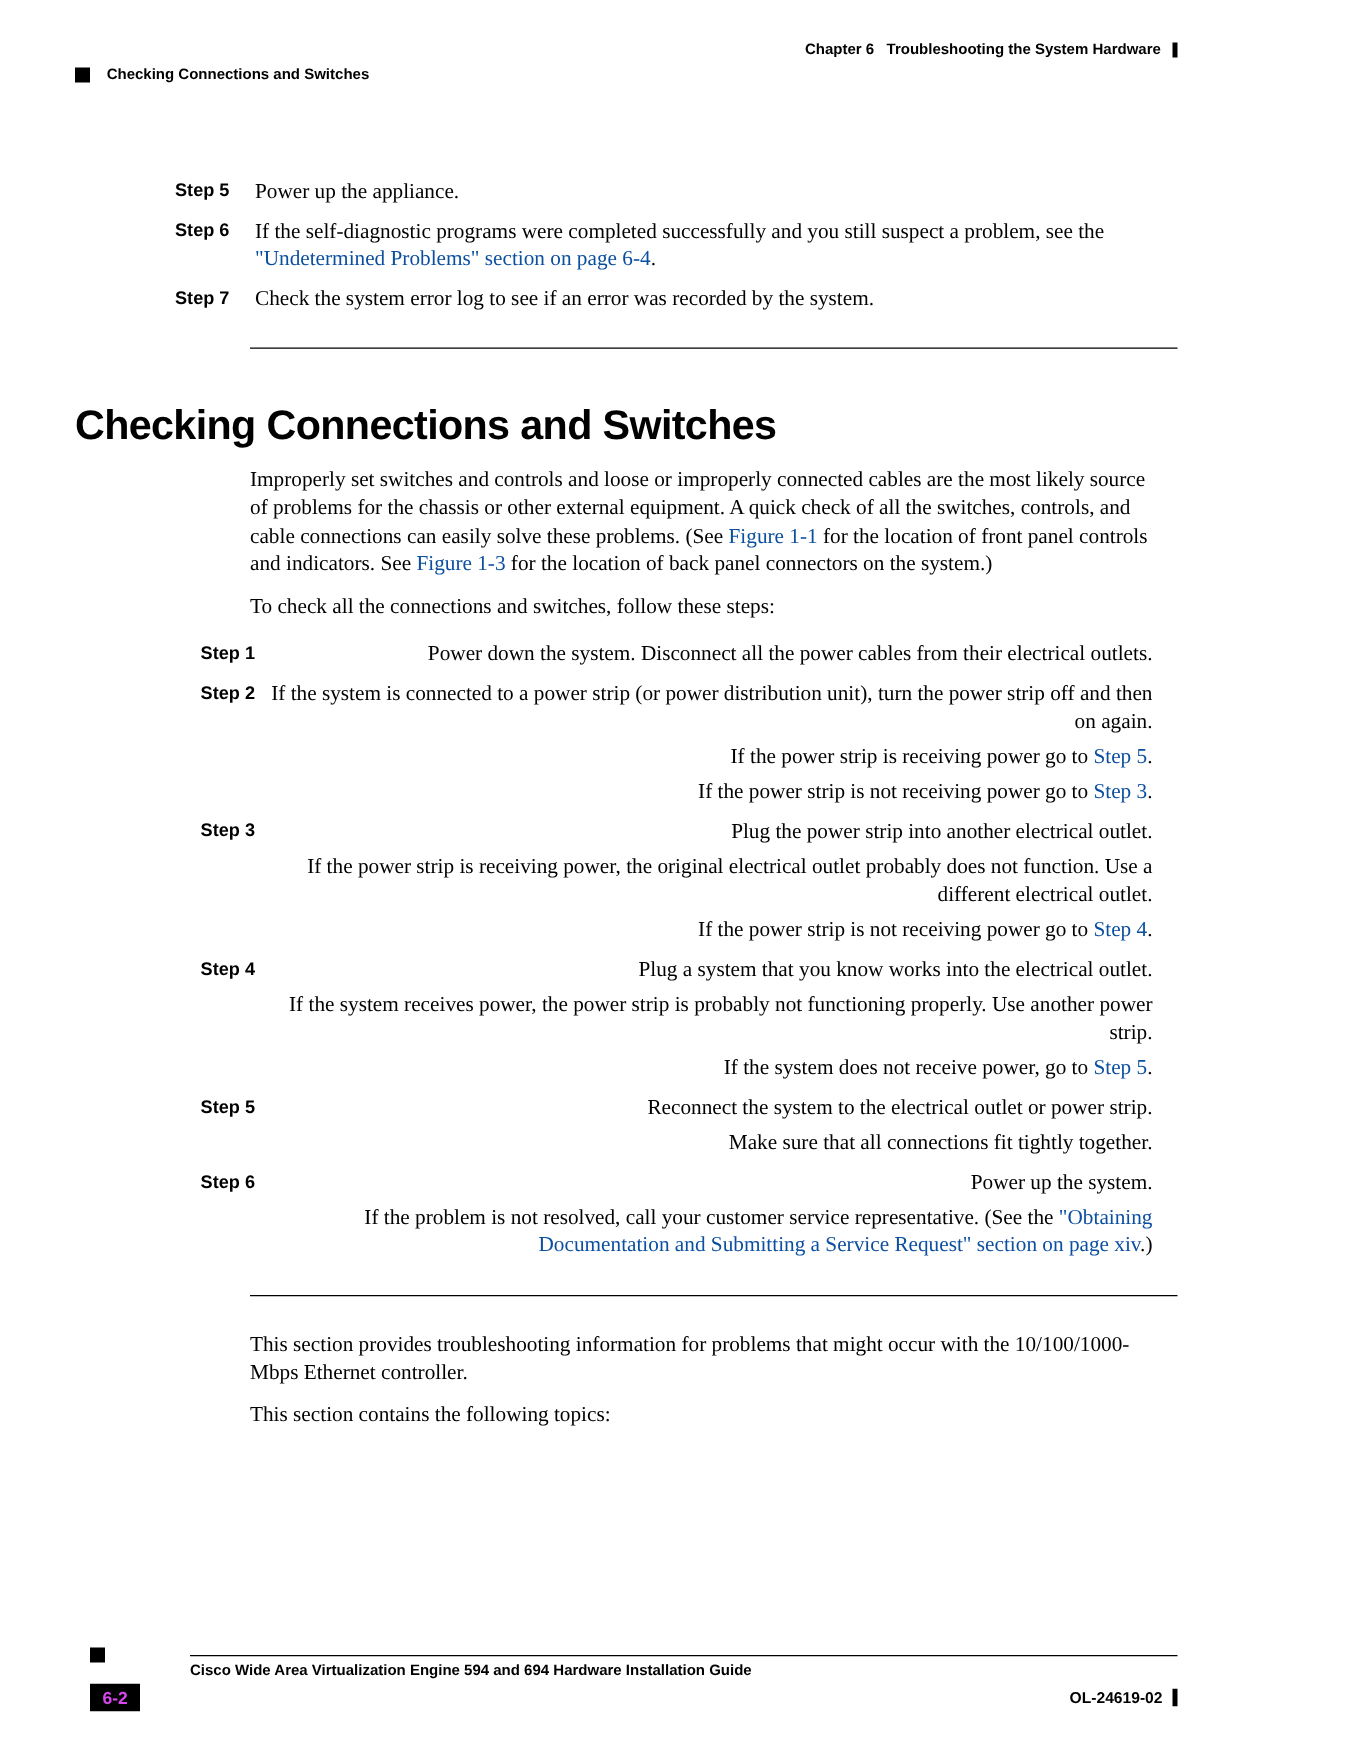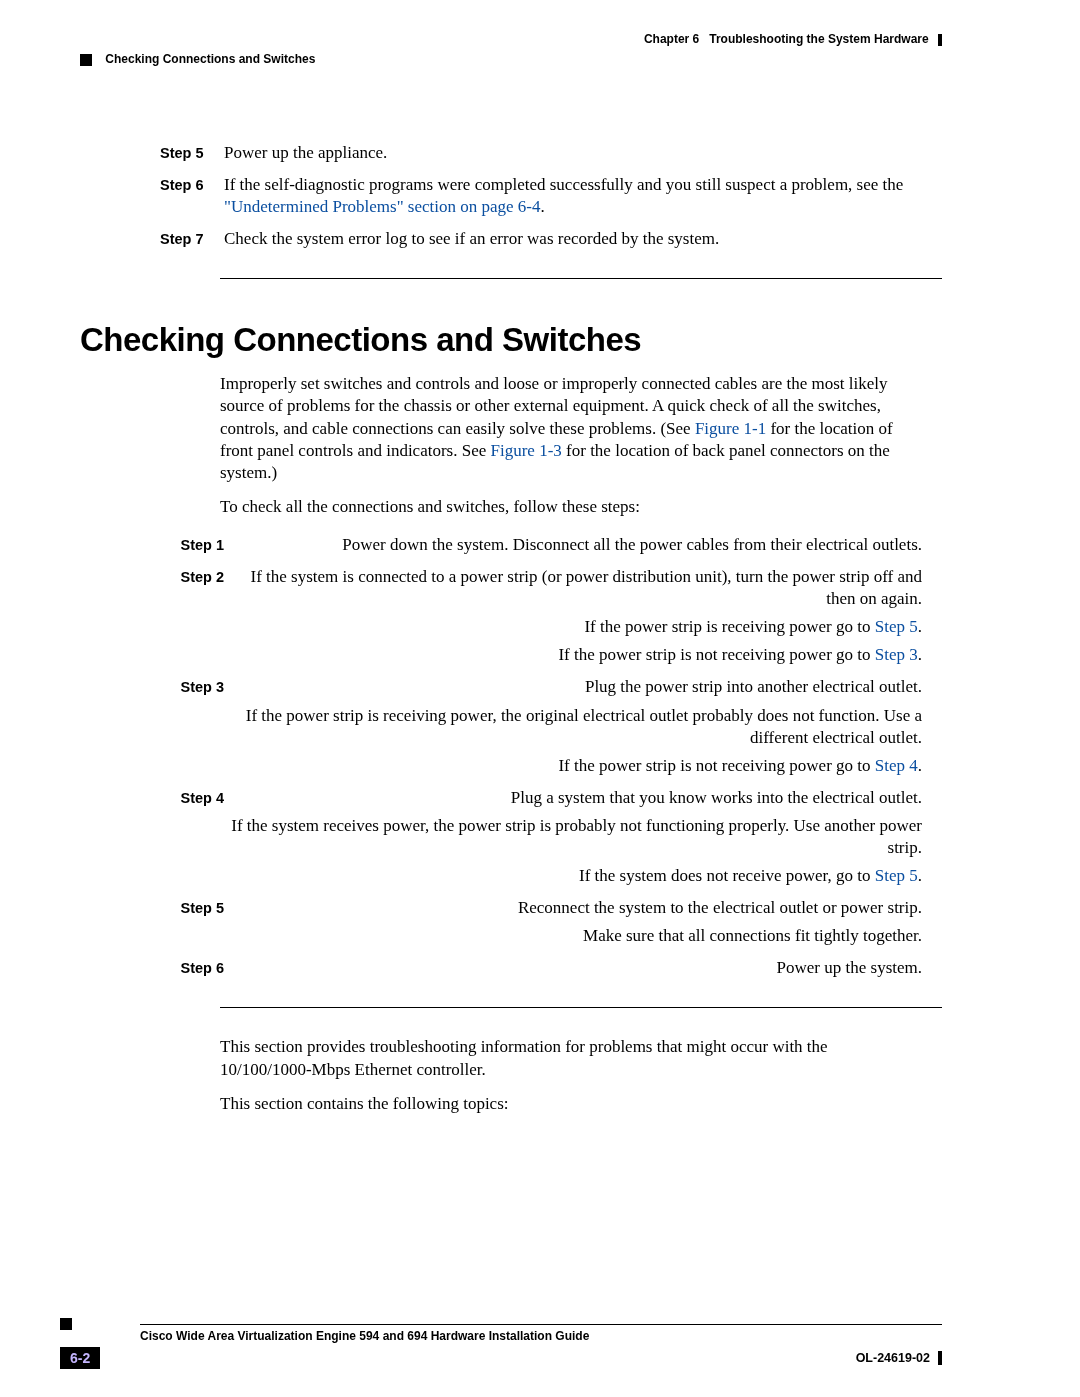--- a/index.html
+++ b/index.html
@@ -8,21 +8,21 @@
     background: #fff;
     font-family: "Times New Roman", Times, serif;
     font-size: 17px;
     color: #000;
     width: 1080px;
   }
   .page {
     box-sizing: border-box;
     width: 1002px;
     min-height: 1397px;
-    padding: 32px 60px 32px 80px;
+    padding: 32px 60px 32px 60px;
     position: relative;
   }
   
   .hdr {
     position: relative;
     height: 50px;
   }
   .hdr-right {
     text-align: right;
     font-family: Arial, Helvetica, sans-serif;
@@ -75,21 +75,21 @@
   }
   .intro {
     margin-left: 140px;
     margin-right: 20px;
     line-height: 1.3;
   }
   .intro p { margin: 0 0 12px 0; }
   
   .ftr {
     position: absolute;
-    left: 60px; right: 60px; bottom: 28px;
+    left: 72px; right: 60px; bottom: 28px;
   }
   .ftr-title {
     border-top: 1.5px solid #000;
     padding-top: 4px;
     font-family: Arial, Helvetica, sans-serif;
     font-weight: 700;
     font-size: 12px;
     text-align: left;
     margin-left: 80px;
   }
@@ -97,21 +97,21 @@
     display: flex;
     justify-content: space-between;
     align-items: center;
     margin-top: 4px;
     font-family: Arial, Helvetica, sans-serif;
     font-weight: 700;
     font-size: 12.5px;
   }
   .ftr-page {
     background: #000;
-    color: #c4b5fd;
+    color: #d946ef;
     padding: 3px 10px;
     font-family: Arial, Helvetica, sans-serif;
     font-weight: 700;
     font-size: 14px;
   }
   .ftr-right { display:flex; align-items:center; }
   .ftr-right .bar { display:inline-block; width:4px; height:14px; background:#000; margin-left:8px; }
   .ftr-left-marker { display:inline-block; width:12px; height:12px; background:#000; position:absolute; left:0; top:-6px;}
 </style>
 </head>
@@ -193,20 +193,21 @@
         <div class="step-label">Step 5</div>
         <div class="step-body">
           <p>Reconnect the system to the electrical outlet or power strip.</p>
           <p>Make sure that all connections fit tightly together.</p>
         </div>
       </div>
       <div class="step-row">
         <div class="step-label">Step 6</div>
         <div class="step-body">
           <p>Power up the system.</p>
+          <p>If the problem is not resolved, call your customer service representative. (See the <span class="link">"Obtaining Documentation and Submitting a Service Request" section on page xiv</span>.)</p>
         </div>
       </div>
     </div>
 
   <hr class="rule">
 
   <div class="intro" id="intro2">
       <p>This section provides troubleshooting information for problems that might occur with the 10/100/1000-Mbps Ethernet controller.</p>
       <p>This section contains the following topics:</p>
     </div>

